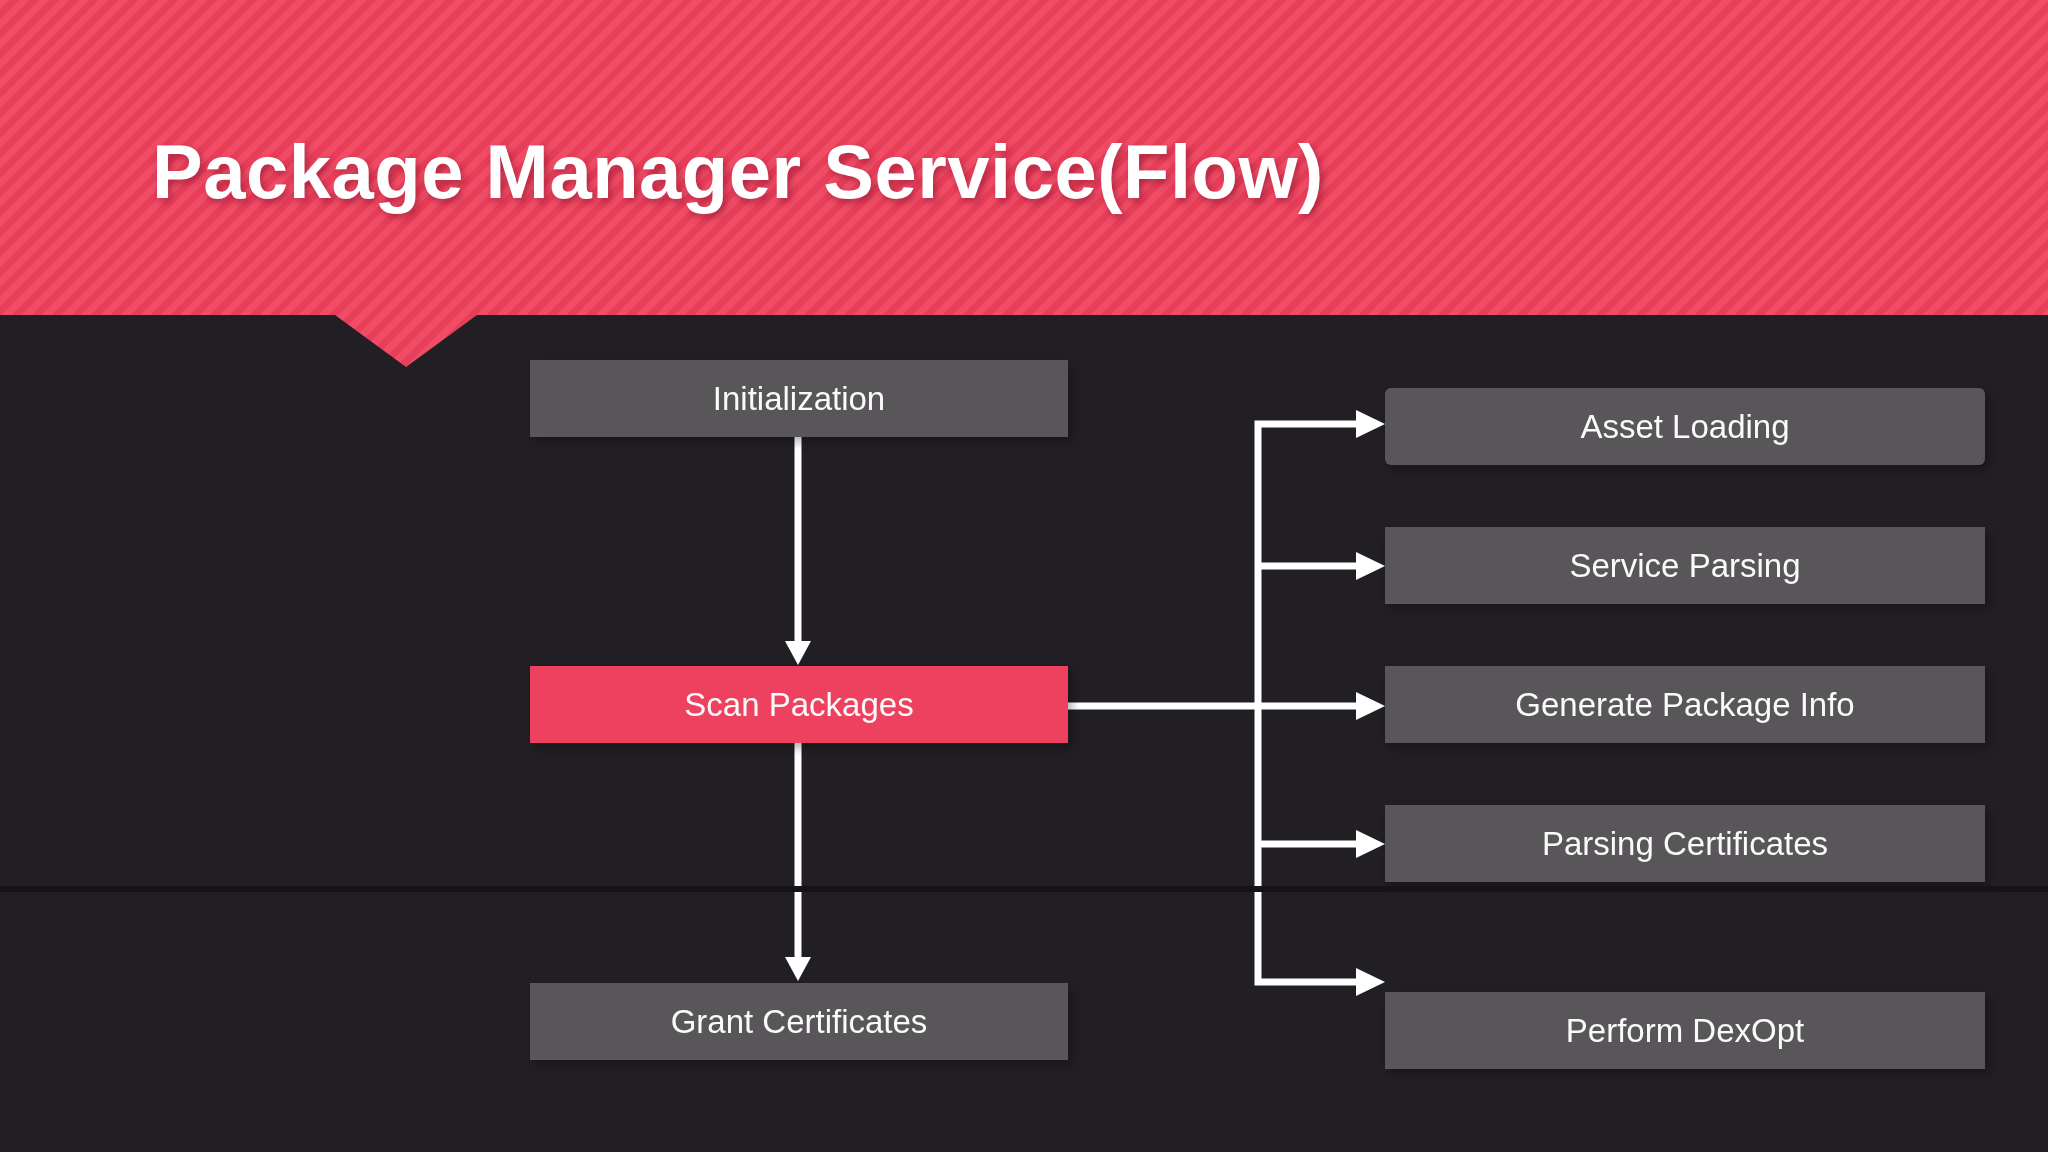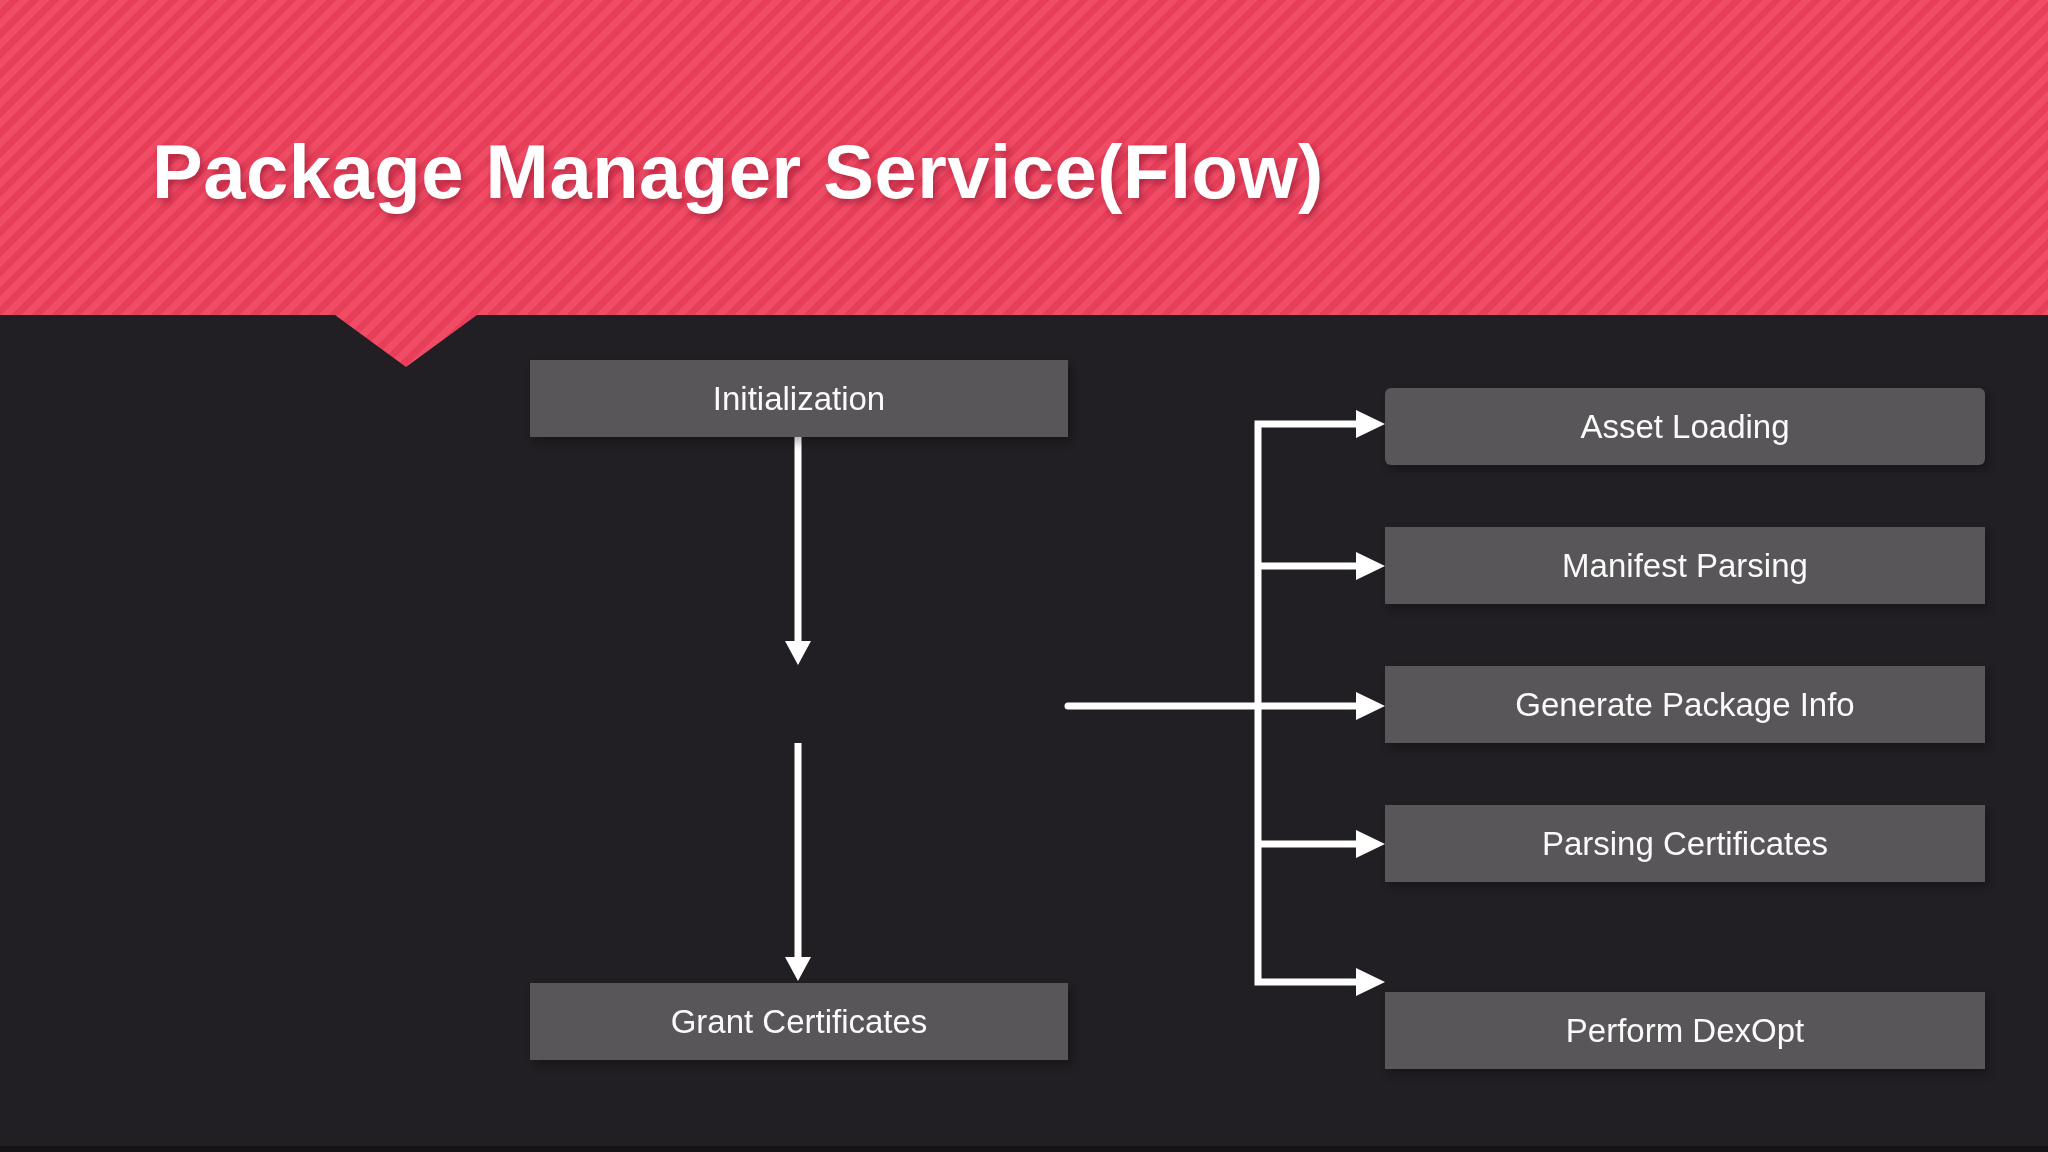--- a/index.html
+++ b/index.html
@@ -7,21 +7,21 @@
     padding: 0;
     width: 2048px;
     height: 1152px;
     background: #221f24;
     font-family: "Liberation Sans", sans-serif;
     overflow: hidden;
   }
   .stage {
     position: relative;
     width: 2048px;
-    height: 1152px;
+    height: 892px;
     background: #221f24;
   }
 
   
   .header {
     position: absolute;
     left: 0; top: 0;
     width: 2048px;
     height: 367px;
     background: repeating-linear-gradient(
@@ -119,23 +119,24 @@
       <polygon points="785,957 811,957 798,981"></polygon>
       <polygon points="1356,410 1356,438 1385,424"></polygon>
       <polygon points="1356,552 1356,580 1385,566"></polygon>
       <polygon points="1356,692 1356,720 1385,706"></polygon>
       <polygon points="1356,830 1356,858 1385,844"></polygon>
       <polygon points="1356,968 1356,996 1385,982"></polygon>
     </g>
   </svg>
 
   <div class="node main gray" id="node-initialization">Initialization</div>
+  <div class="node main accent" id="node-scan-packages">Scan Packages</div>
   <div class="node main gray" id="node-grant-permissions">Grant Certificates</div>
 
   <div class="node sub gray" id="node-asset-loading">Asset Loading</div>
-  <div class="node sub gray" id="node-manifest-parsing">Manifest Parsing</div>
+  <div class="node sub gray" id="node-manifest-parsing">Service Parsing</div>
   <div class="node sub gray" id="node-generate-package-info">Generate Package Info</div>
   <div class="node sub gray" id="node-collect-certificates">Parsing Certificates</div>
   <div class="node sub gray" id="node-perform-dexopt">Perform DexOpt</div>
 
   <div class="bottom-edge"></div>
 
 </div>
 
 </body></html>

